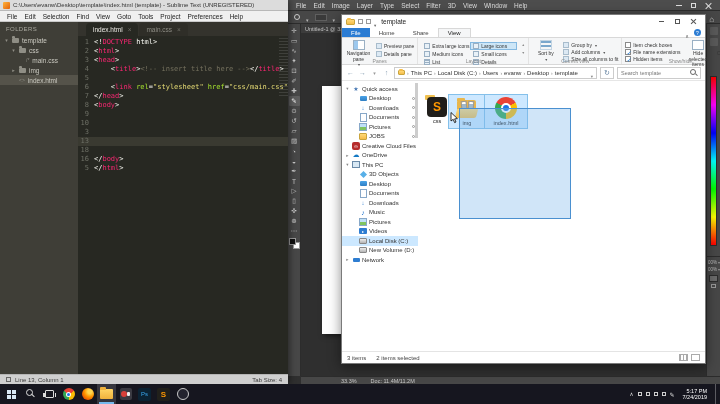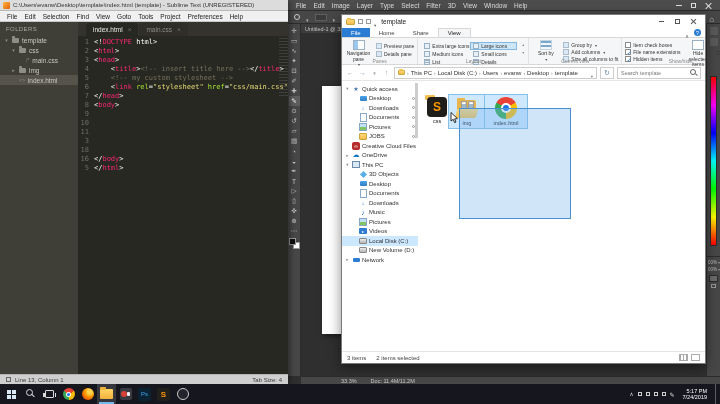--- a/index.html
+++ b/index.html
@@ -365,28 +365,28 @@
         <div class="st-tab">
           <span>main.css</span>
           <span class="x"></span>
         </div>
       </div>
     <div class="st-editor" id="st-editor">
         <div class="st-line"><span class="st-gut">1</span><span><span class="c-b">&lt;!</span><span class="c-tag">DOCTYPE</span><span class="c-txt"> html</span><span class="c-b">&gt;</span></span></div>
         <div class="st-line"><span class="st-gut">2</span><span><span class="c-b">&lt;</span><span class="c-tag">html</span><span class="c-b">&gt;</span></span></div>
         <div class="st-line"><span class="st-gut">3</span><span><span class="c-b">&lt;</span><span class="c-tag">head</span><span class="c-b">&gt;</span></span></div>
         <div class="st-line"><span class="st-gut">4</span><span><span class="c-txt">    </span><span class="c-b">&lt;</span><span class="c-tag">title</span><span class="c-b">&gt;</span><span class="c-com">&lt;!-- insert title here --&gt;</span><span class="c-b">&lt;/</span><span class="c-tag">title</span><span class="c-b">&gt;</span></span></div>
-        <div class="st-line"><span class="st-gut">5</span><span><span class="c-txt">    </span><span class="c-com">&lt;!-- my custom stylesheet --&gt;</span></span></div>
+        <div class="st-line"><span class="st-gut">5</span></div>
         <div class="st-line"><span class="st-gut">6</span><span><span class="c-txt">    </span><span class="c-b">&lt;</span><span class="c-tag">link</span><span class="c-txt"> </span><span class="c-attr">rel</span><span class="c-b">=</span><span class="c-str">"stylesheet"</span><span class="c-txt"> </span><span class="c-attr">href</span><span class="c-b">=</span><span class="c-str">"css/main.css"</span><span class="c-b">&gt;</span></span></div>
         <div class="st-line"><span class="st-gut">7</span><span><span class="c-b">&lt;/</span><span class="c-tag">head</span><span class="c-b">&gt;</span></span></div>
         <div class="st-line"><span class="st-gut">8</span><span><span class="c-b">&lt;</span><span class="c-tag">body</span><span class="c-b">&gt;</span></span></div>
         <div class="st-line"><span class="st-gut">9</span><span><span class="c-txt">    </span></span></div>
         <div class="st-line"><span class="st-gut">10</span><span></span></div>
-        <div class="st-line"><span class="st-gut">11</span><span></span></div>
         <div class="st-line"><span class="st-gut">3</span><span></span></div>
+        <div class="st-line cur"><span class="st-gut">13</span><span></span></div>
         <div class="st-line"><span class="st-gut">18</span><span></span></div>
         <div class="st-line"><span class="st-gut">16</span><span><span class="c-b">&lt;/</span><span class="c-tag">body</span><span class="c-b">&gt;</span></span></div>
         <div class="st-line"><span class="st-gut">5</span><span><span class="c-b">&lt;/</span><span class="c-tag">html</span><span class="c-b">&gt;</span></span></div>
       </div>
     <div class="st-minimap"></div>
     <div class="st-status">
       <span class="st-status-ico"></span>
       <span>Line 13, Column 1</span>
       <span class="grow"></span>
       <span>Tab Size: 4</span>

